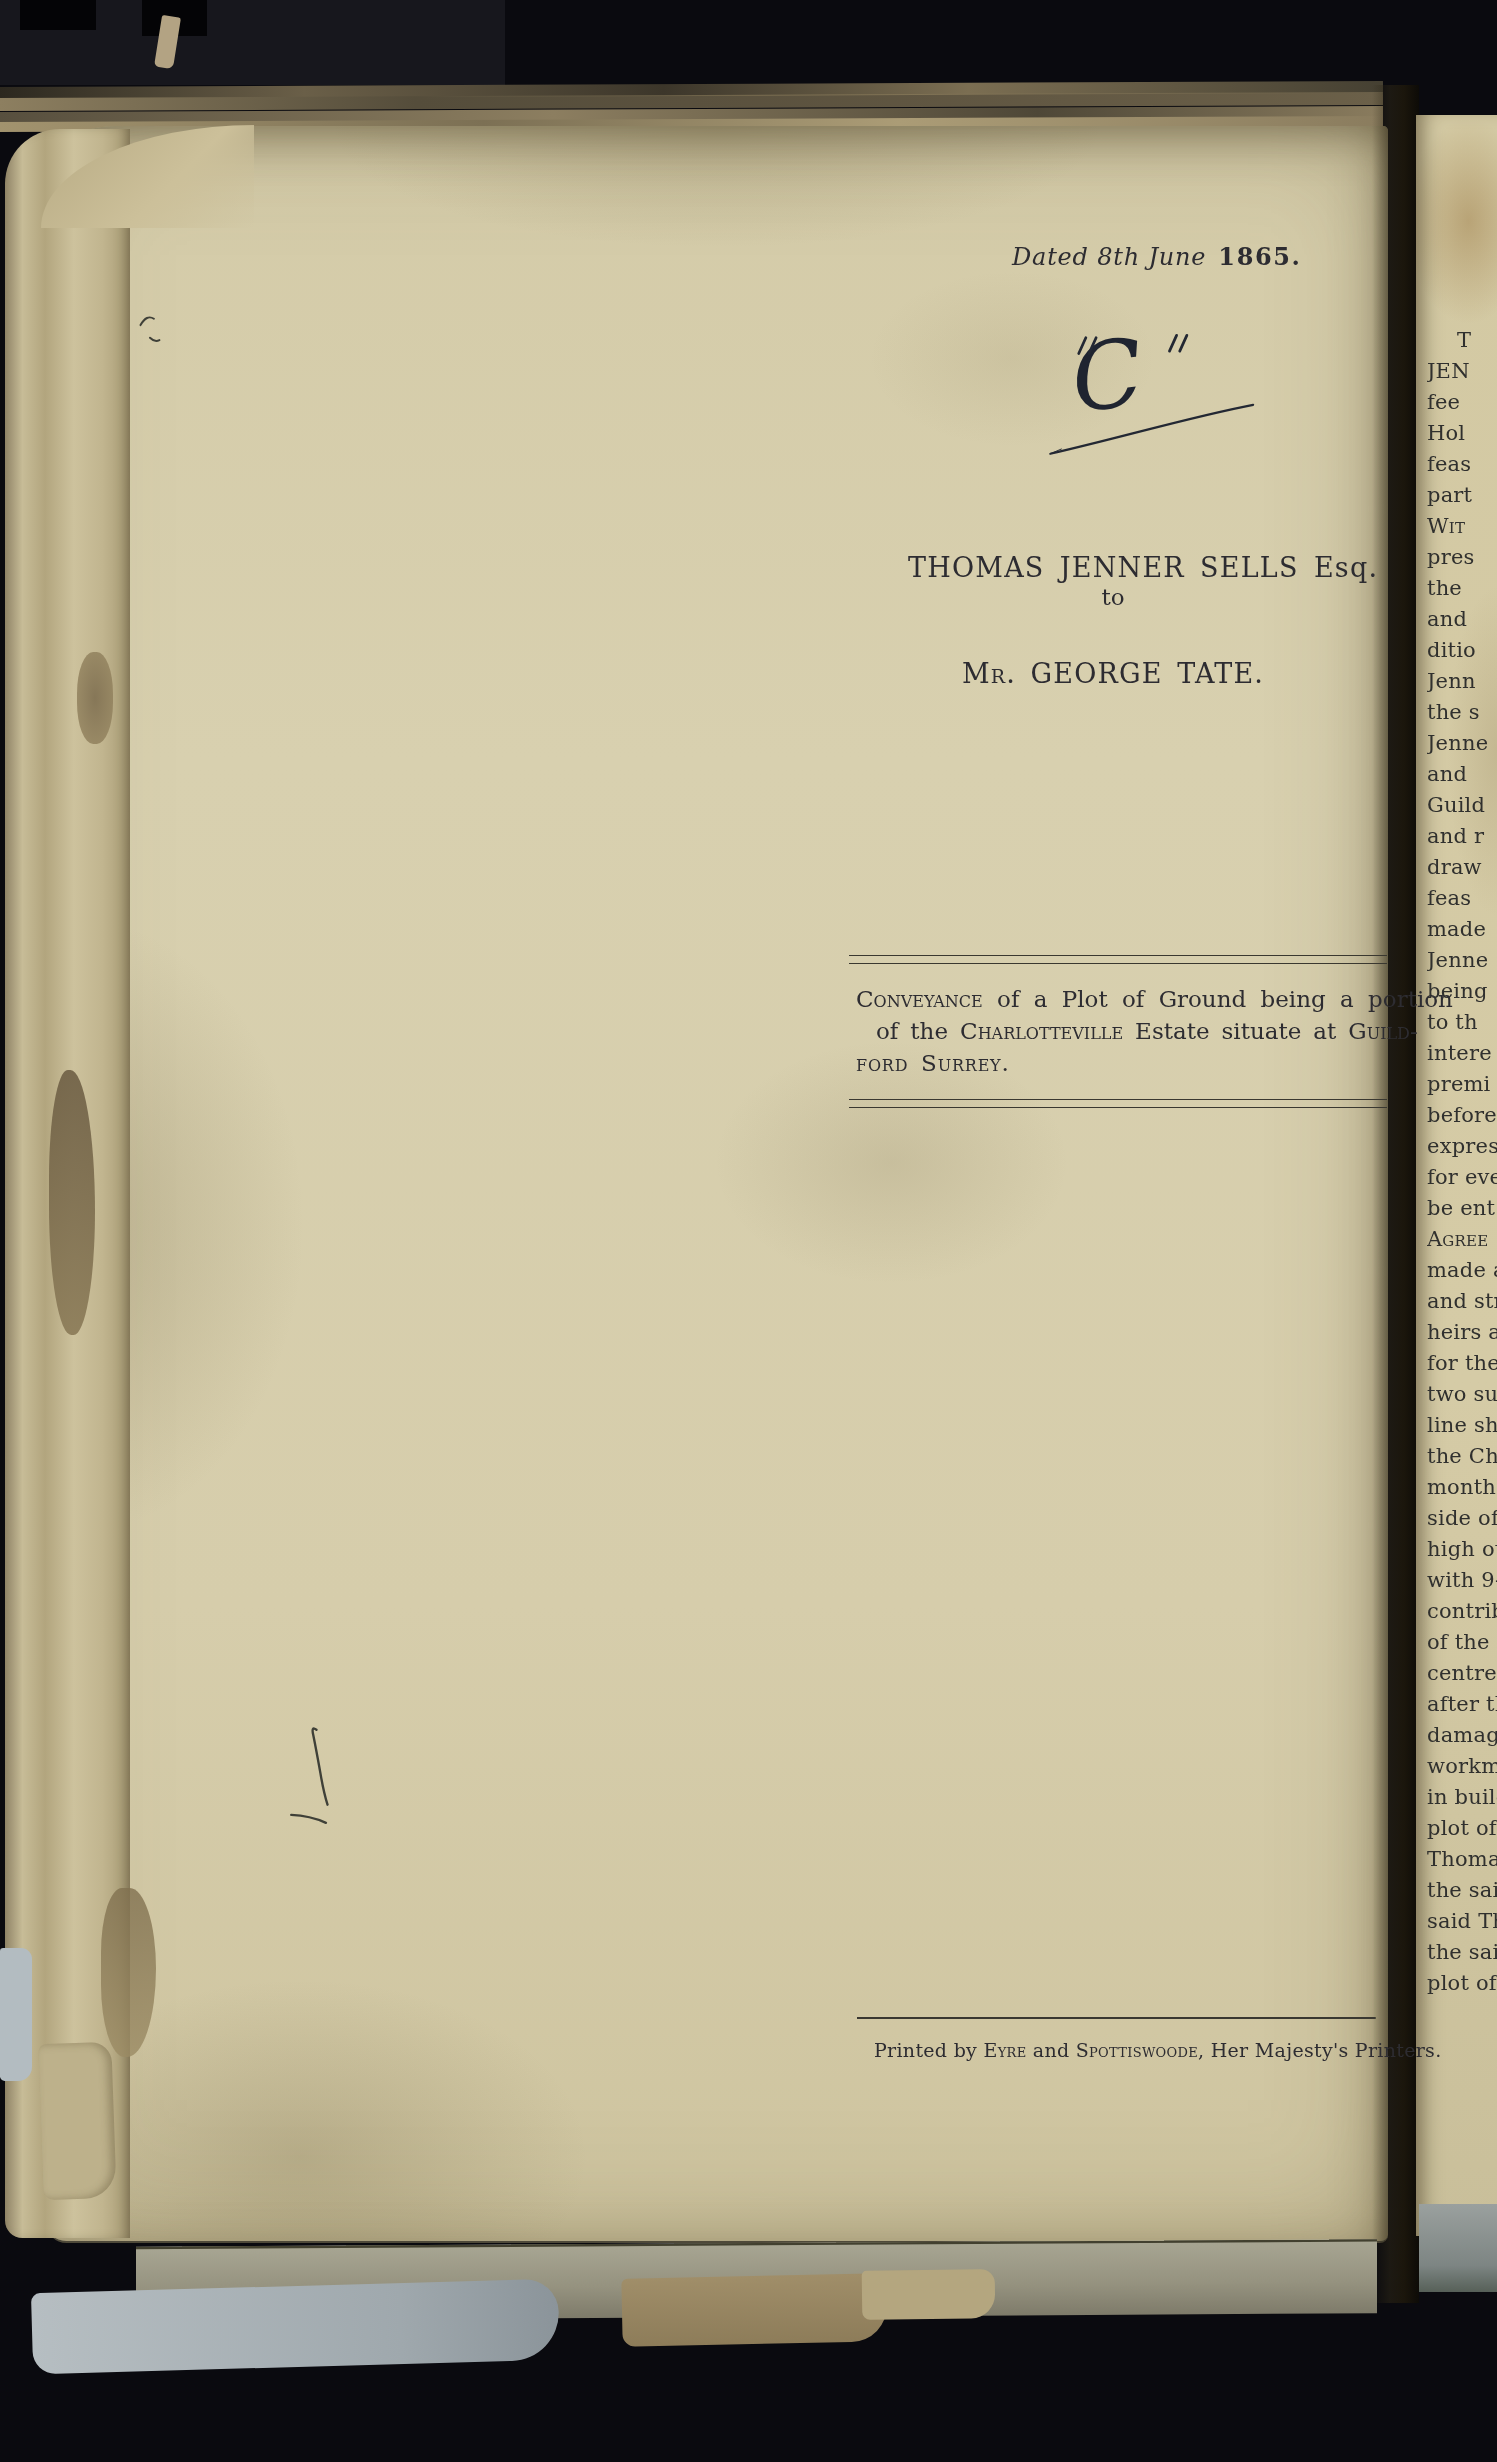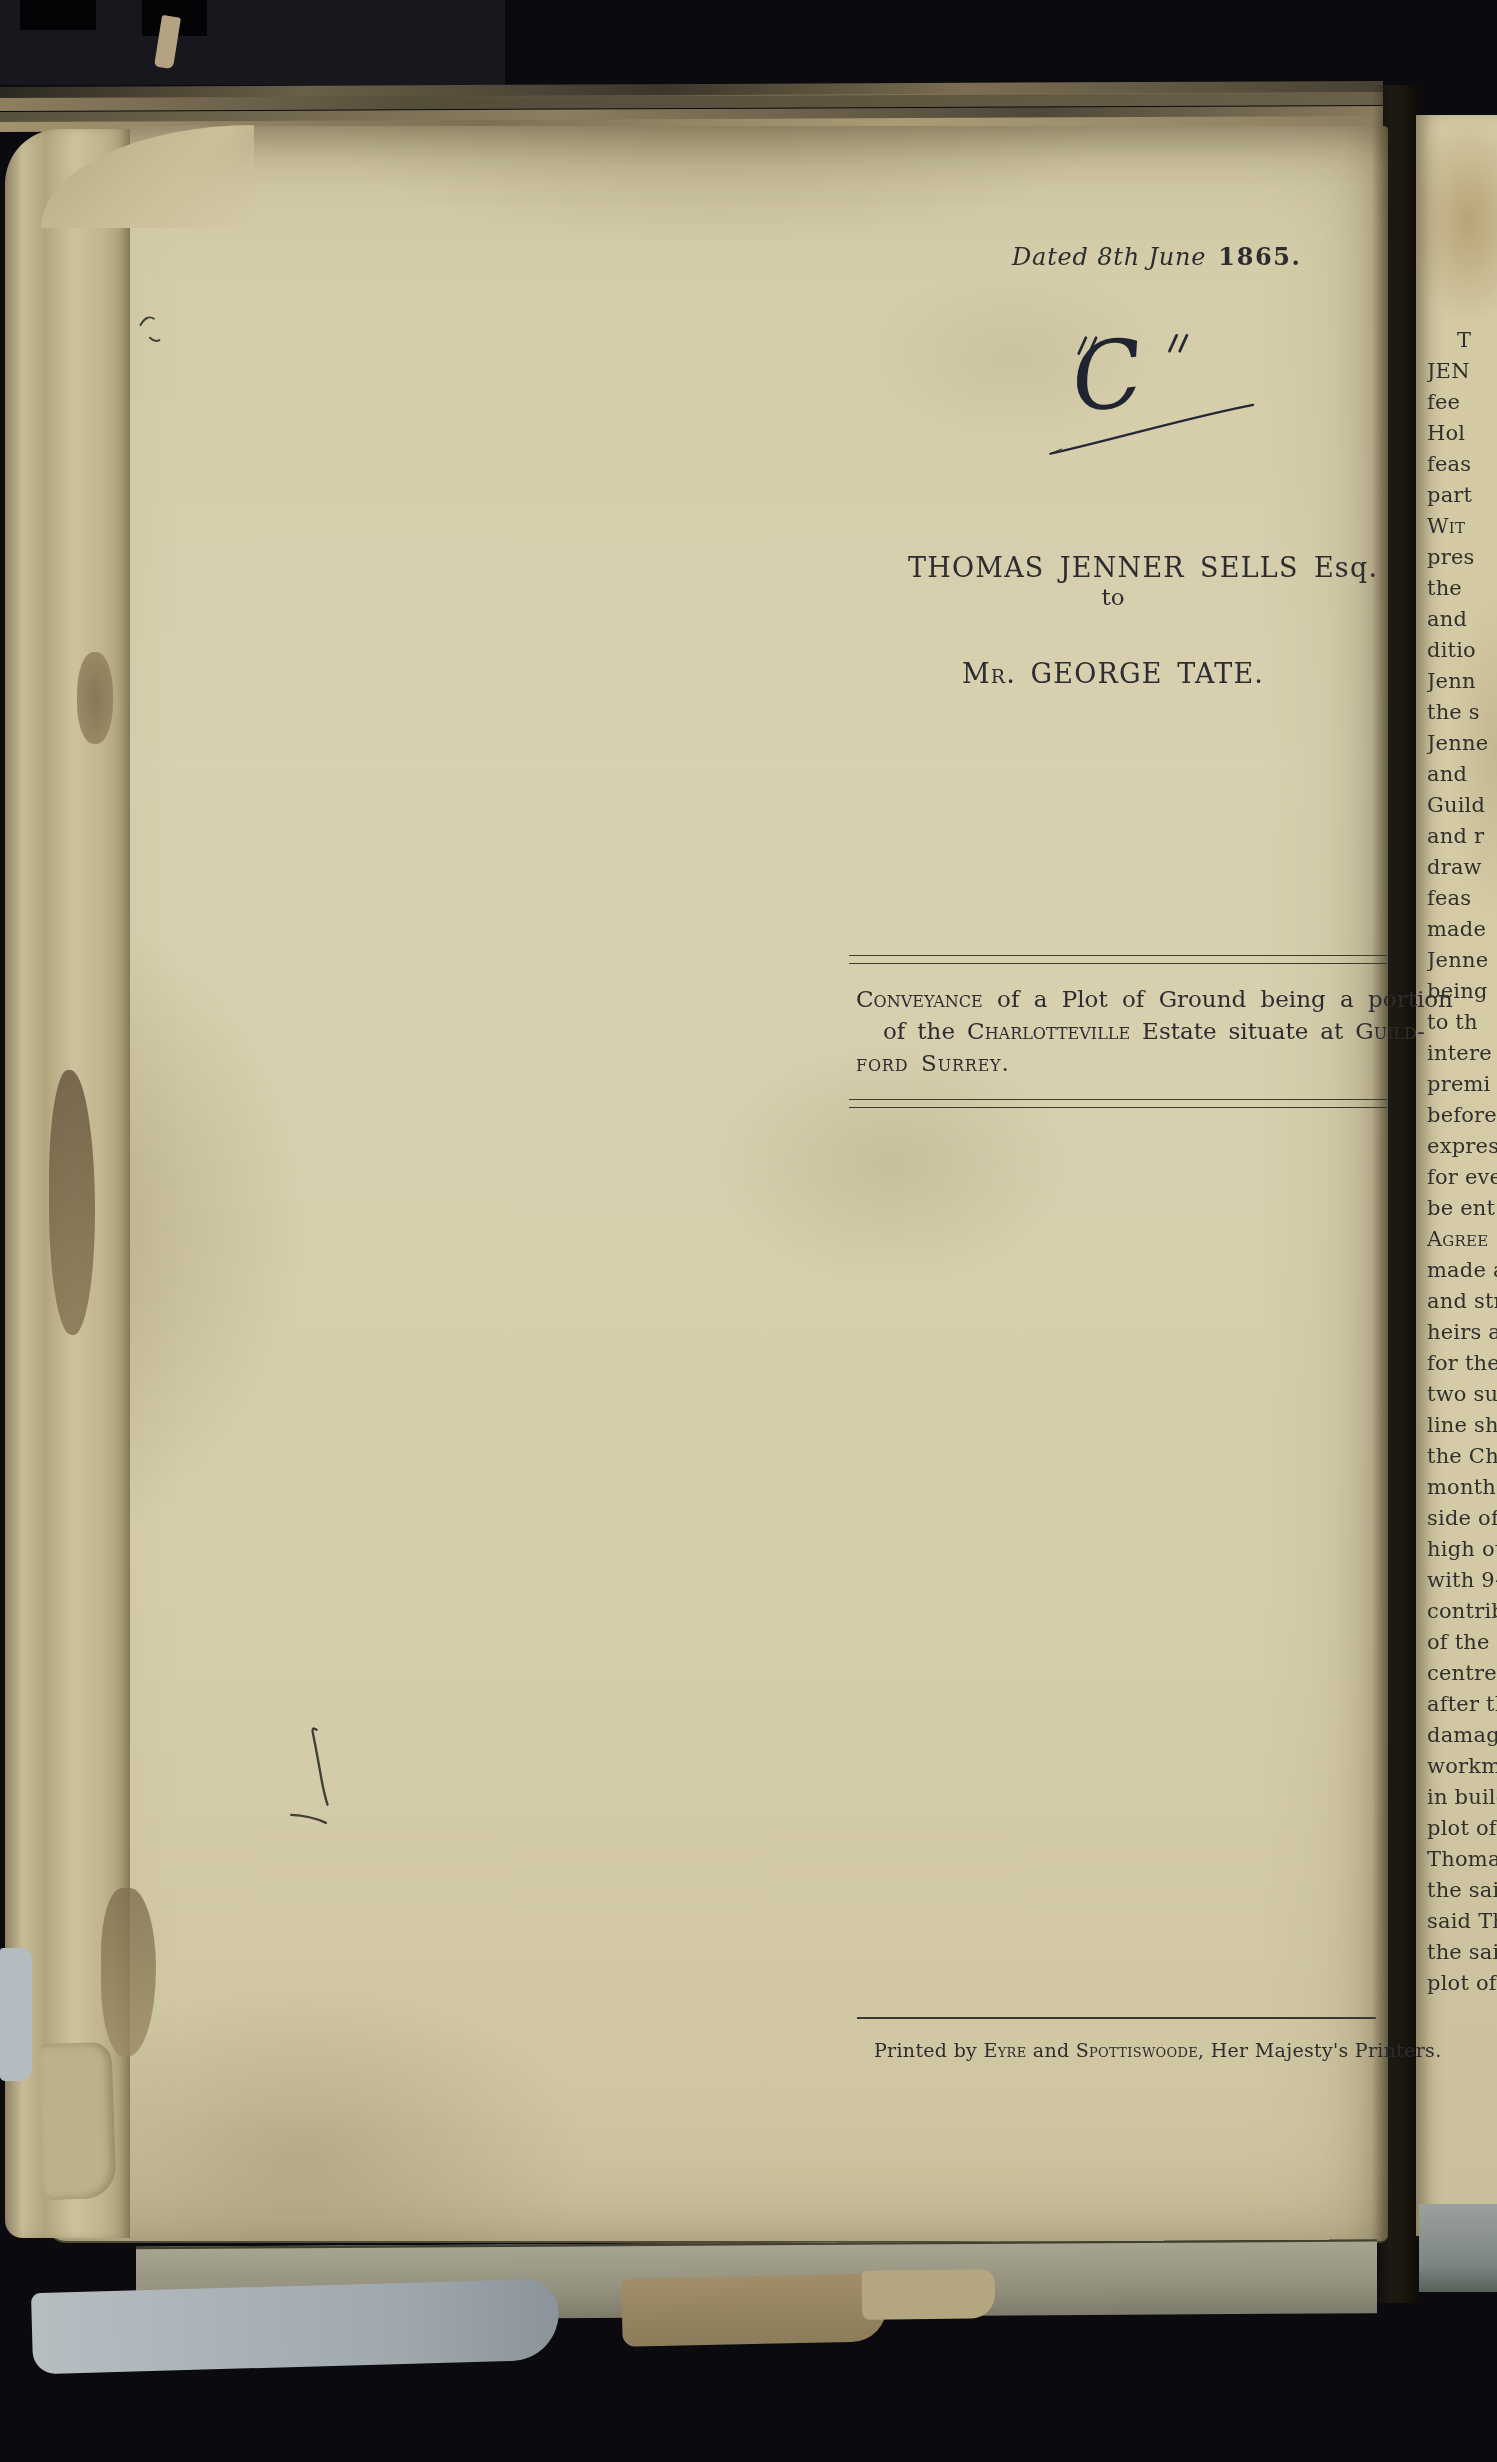--- a/index.html
+++ b/index.html
@@ -92,21 +92,21 @@
   .connector{position:absolute;left:908px;top:584px;width:410px;text-align:center;font-size:23px;}
   .grantee{position:absolute;left:908px;top:658px;width:410px;text-align:center;
     font-size:27px;letter-spacing:1.2px;word-spacing:4.7px;white-space:nowrap;font-variant:small-caps;}
 
   .rule-double{position:absolute;left:849px;width:538px;height:7px;
     border-top:1.6px solid #3a3830;border-bottom:1.6px solid #3a3830;}
   .rule-top{top:955px;} .rule-bottom{top:1099px;}
   .abstract{position:absolute;left:856px;top:983px;width:534px;font-size:23px;line-height:32px;}
   .abs-line{white-space:nowrap;}
   .abs-line.l1{word-spacing:7px;}
-  .abs-line.l2{margin-left:27px;word-spacing:4.7px;}
+  .abs-line.l2{margin-left:20px;word-spacing:4.7px;}
   .abs-line.l3{letter-spacing:0.8px;word-spacing:4.7px;}
 
   .foot-rule{position:absolute;left:857px;top:2017px;width:519px;height:2.4px;background:#3a3831;
     border-radius:0 2.4px 2.4px 0;}
   .footer-line{position:absolute;left:874px;top:2039px;width:489px;text-align:center;
     font-size:19px;white-space:nowrap;letter-spacing:0.3px;}
 
   
   .hand-c{position:absolute;left:1072px;top:330px;font-size:93px;font-style:italic;
     color:#1f2430;transform:rotate(-7deg);line-height:1;}

